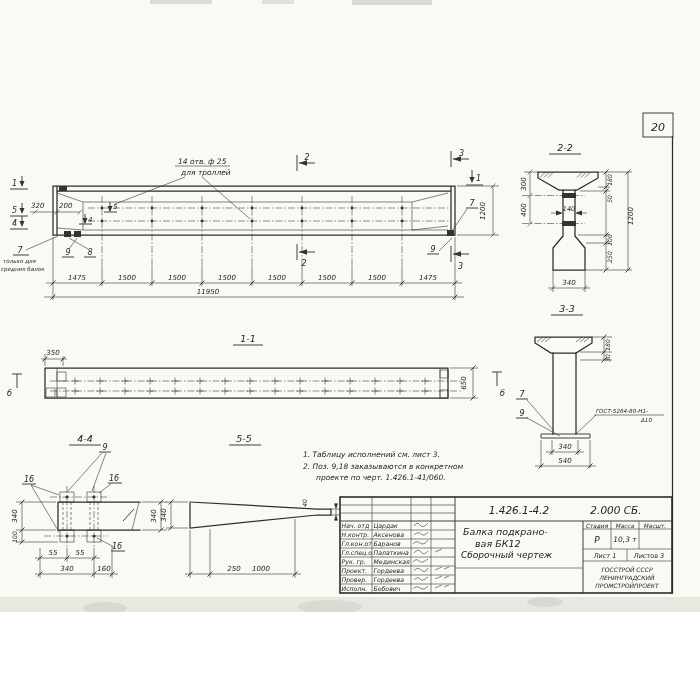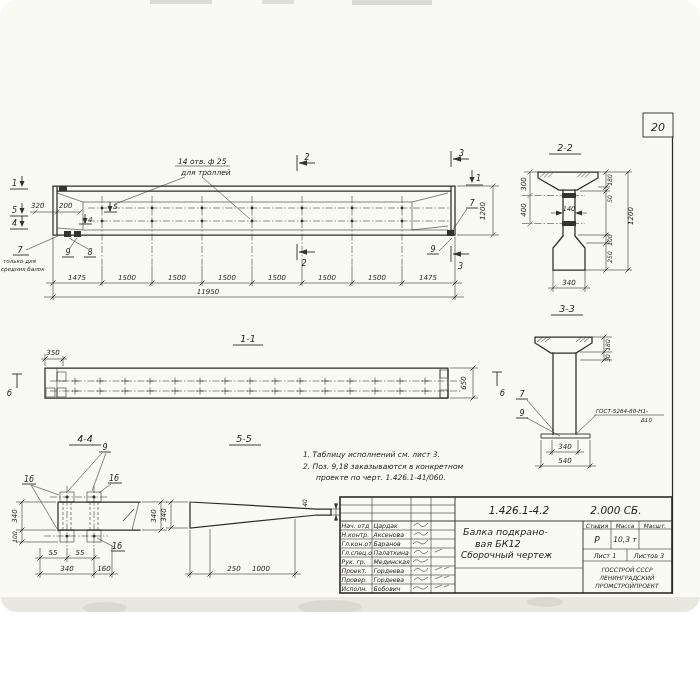--- a/index.html
+++ b/index.html
@@ -1,17 +1,17 @@
 <!DOCTYPE html>
 <html><head>
 <meta charset="utf-8">
 <style>
   html,body{margin:0;padding:0;background:#ffffff;}
   .sheet{position:relative;width:700px;height:612px;background:#fafaf5;overflow:hidden;
-         font-family:"DejaVu Sans",sans-serif;border-radius:17px;}
+         font-family:"DejaVu Sans",sans-serif;}
   svg{position:absolute;left:0;top:0;}
   svg text{font-family:"DejaVu Sans",sans-serif;font-style:italic;fill:#232220;}
   .th{stroke:#2d2c29;stroke-width:1.25;fill:none;stroke-linecap:square;}
   .tm{stroke:#2d2c29;stroke-width:0.9;fill:none;}
   .tn{stroke:#35332f;stroke-width:0.6;fill:none;}
   .dd{stroke:#35332f;stroke-width:0.55;fill:none;stroke-dasharray:7 2 1.5 2;}
   .dsh{stroke:#35332f;stroke-width:0.6;fill:none;stroke-dasharray:3 2;}
   .fl{fill:#34332f;stroke:none;}
   .t55{font-size:5.6px}.t58{font-size:5.8px}.t6{font-size:6px}.t62{font-size:6.2px}
   .t65{font-size:6.5px}.t7{font-size:7px}.t75{font-size:7.5px}.t8{font-size:8px}

